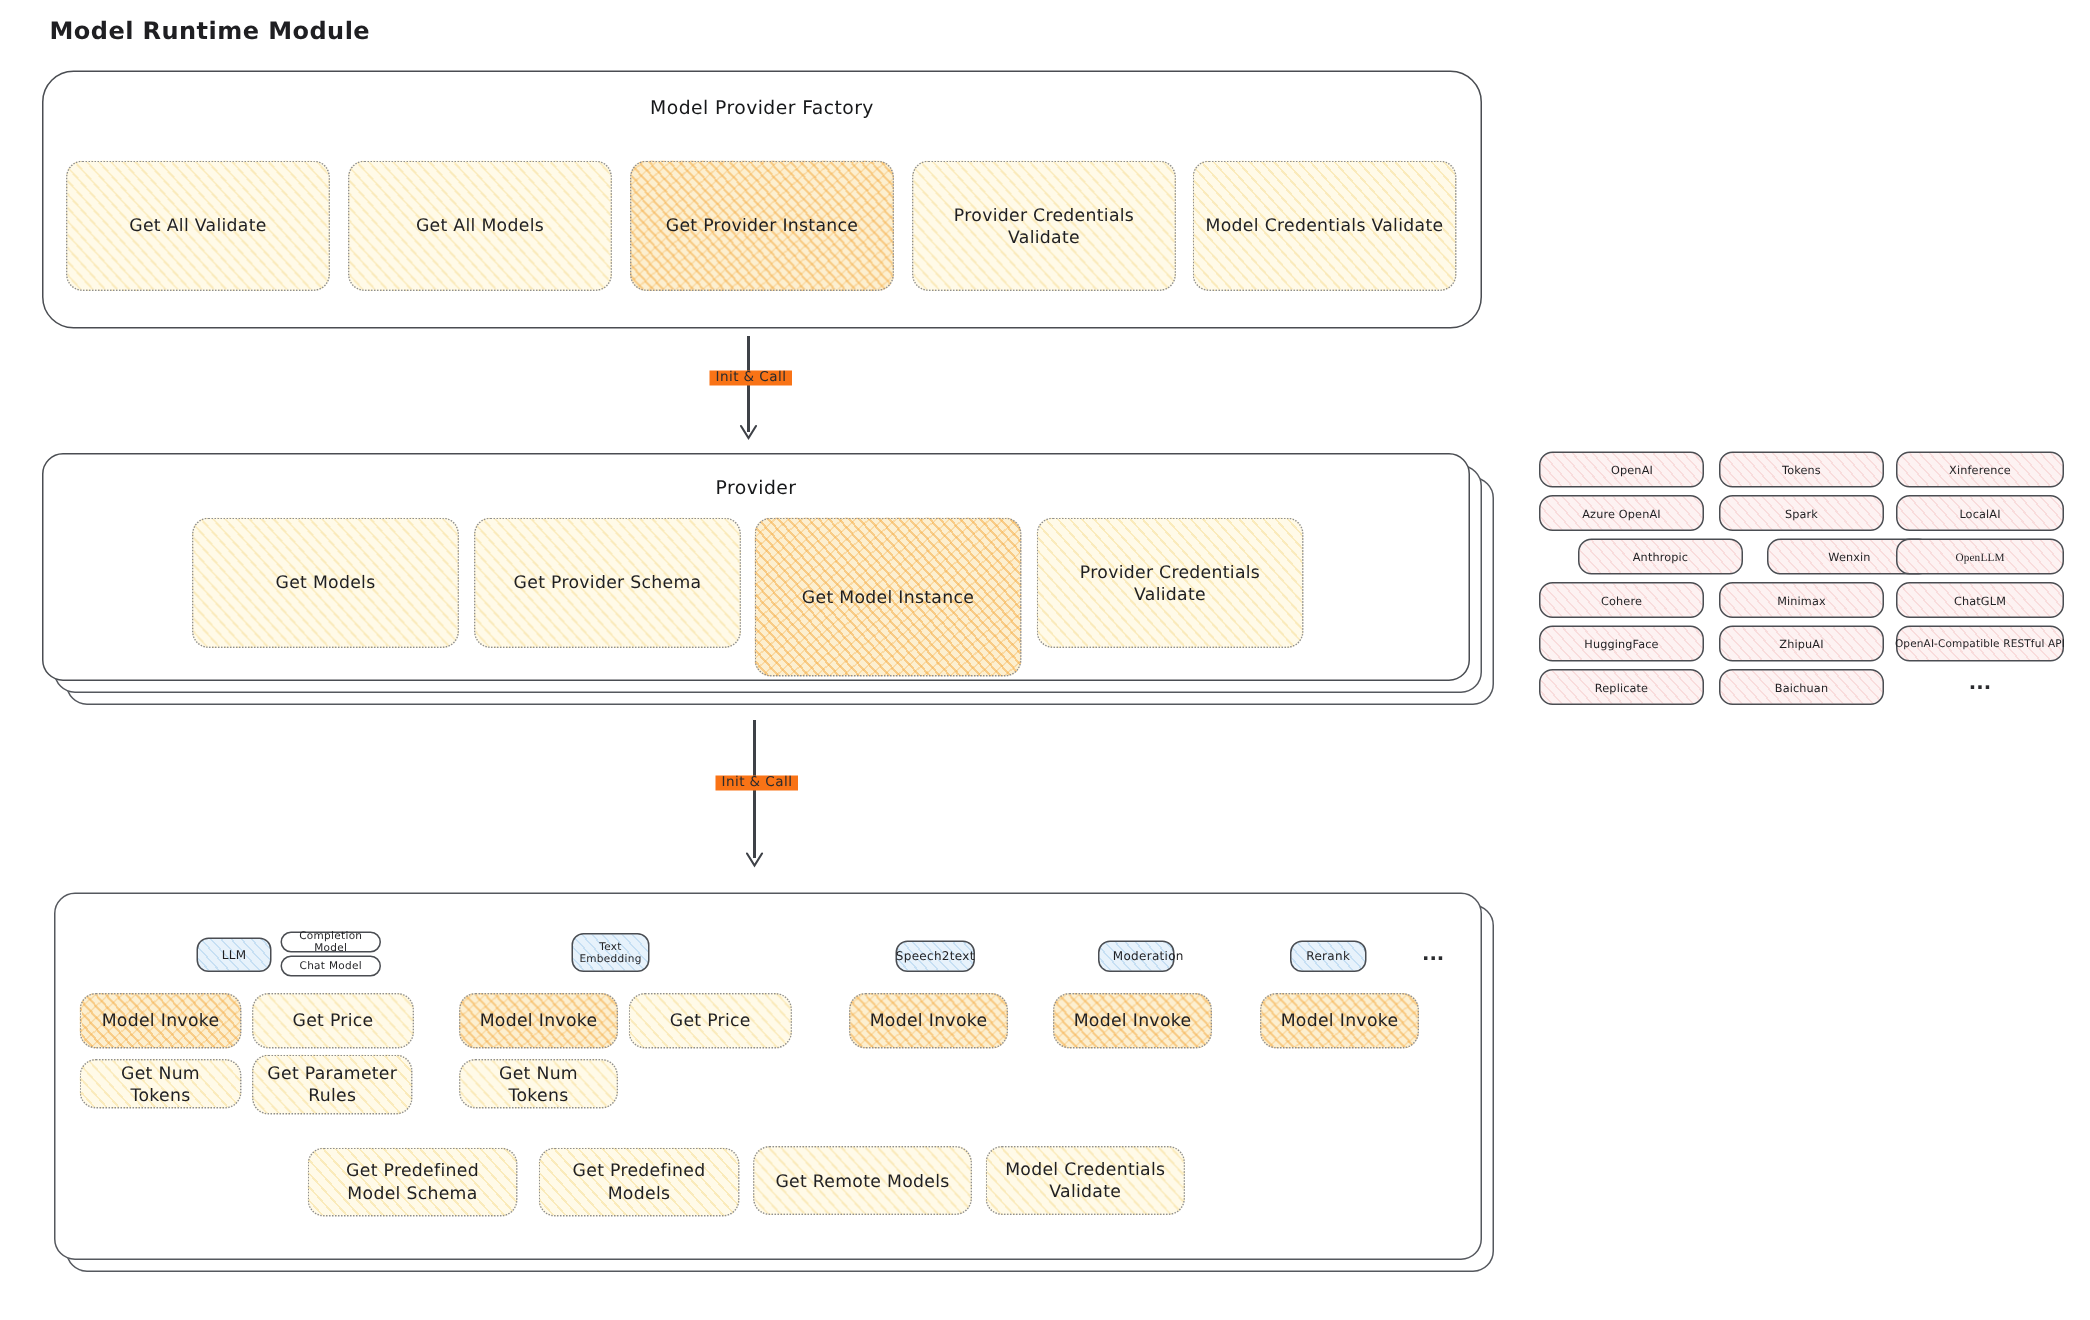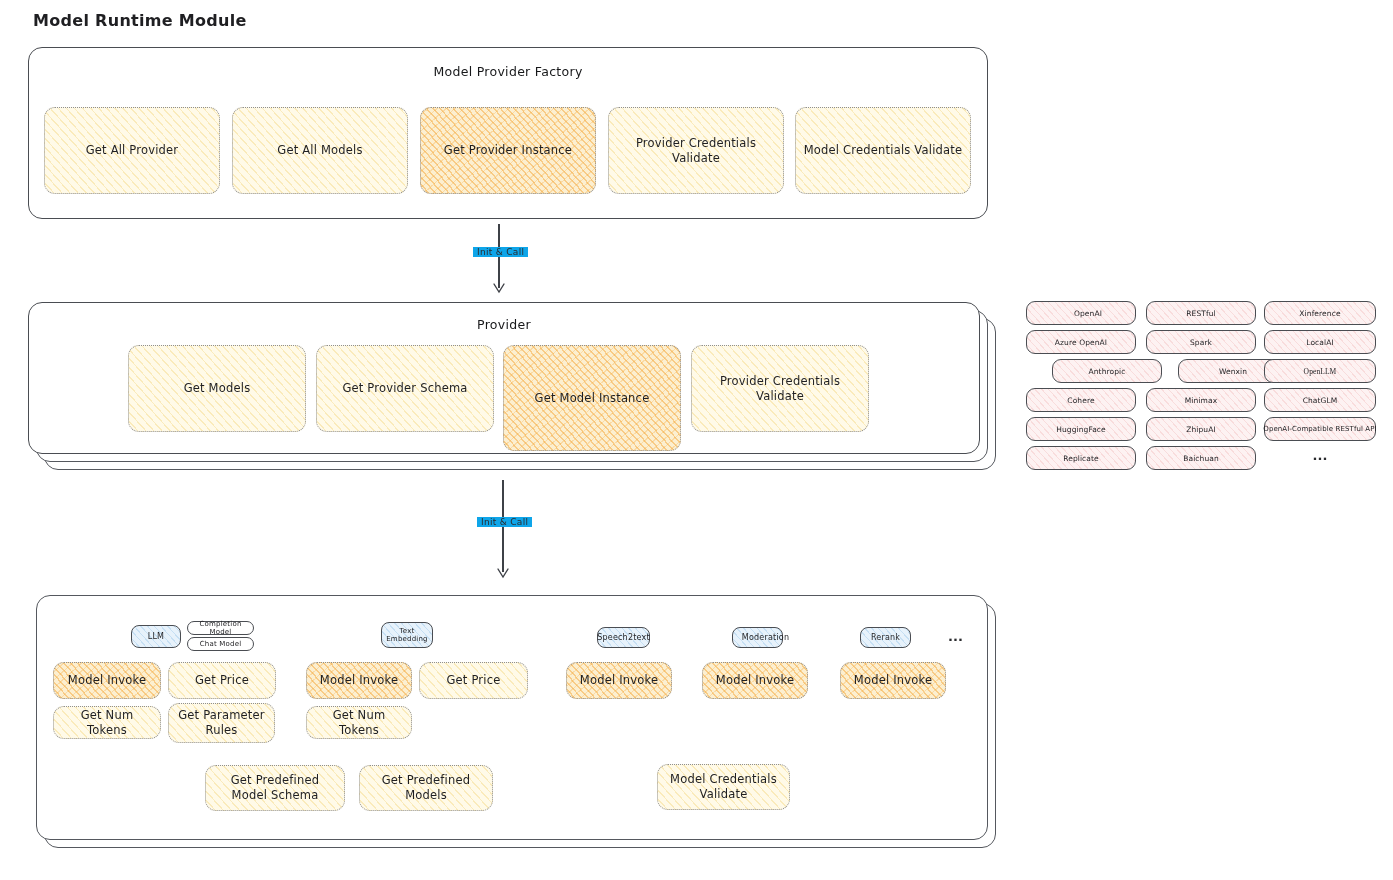--- a/index.html
+++ b/index.html
@@ -61,35 +61,35 @@
     background-color:#fdf2f2;
     background-image:repeating-linear-gradient(48deg, rgba(233,142,142,0.22) 0 1px, transparent 1px 5px);
     font-size:7.5px; letter-spacing:.1px; white-space:nowrap; padding:0 2px;
   }
 
   .ellipsis { font-size:13px; font-weight:600; color:#2a2b2e; }
 
   
   .arrow-line { width:1.5px; background:#3e4147; }
   .arrow-label {
-    background:#0ea5e9; padding:0 4px; font-size:9px; letter-spacing:.3px; color:#2a2b2e;
+    background:#f97316; padding:0 4px; font-size:9px; letter-spacing:.3px; color:#2a2b2e;
     white-space:nowrap;
   }
 </style>
 </head>
 <body>
 
 <div class="canvas">
 
   <div class="abs page-title" style="left:33px; top:11px;">Model Runtime Module</div>
 
-  <div class="abs container" style="left:28px; top:47px; width:960px; height:172px;">
+  <div class="abs container" style="left:28px; top:47px; width:960px; height:172px;border-radius:21px;">
     <div class="abs container-title" style="top:16px;">Model Provider Factory</div>
   </div>
-  <div class="abs op yellow" style="left:44px;  top:107px; width:176px; height:87px;">Get All Provider</div>
+  <div class="abs op yellow" style="left:44px;  top:107px; width:176px; height:87px;">Get All Validate</div>
   <div class="abs op yellow" style="left:232px; top:107px; width:176px; height:87px;">Get All Models</div>
   <div class="abs op orange" style="left:420px; top:107px; width:176px; height:87px;">Get Provider Instance</div>
   <div class="abs op yellow" style="left:608px; top:107px; width:176px; height:87px;">Provider Credentials Validate</div>
   <div class="abs op yellow" style="left:795px; top:107px; width:176px; height:87px;">Model Credentials Validate</div>
 
   <div class="abs arrow-line" style="left:498px; top:224px; height:64px;"></div>
   <svg class="abs" style="left:492px; top:282px;" width="14" height="12">
     <path d="M2 2 L7 10 L12 2" fill="none" stroke="#3e4147" stroke-width="1.4" stroke-linecap="round"></path>
   </svg>
   <div class="abs arrow-label" style="left:473px; top:247px;">Init &amp; Call</div>
@@ -104,21 +104,21 @@
   <div class="abs op orange" style="left:503px; top:345px; width:178px; height:106px;">Get Model Instance</div>
   <div class="abs op yellow" style="left:691px; top:345px; width:178px; height:87px;">Provider Credentials Validate</div>
 
   <div class="abs pill" style="left:1026px; top:301px; width:110px; height:24px;padding-left:16px;">OpenAI</div>
   <div class="abs pill" style="left:1026px; top:330px; width:110px; height:24px;">Azure OpenAI</div>
   <div class="abs pill" style="left:1052px; top:359px; width:110px; height:24px;">Anthropic</div>
   <div class="abs pill" style="left:1026px; top:388px; width:110px; height:24px;">Cohere</div>
   <div class="abs pill" style="left:1026px; top:417px; width:110px; height:24px;">HuggingFace</div>
   <div class="abs pill" style="left:1026px; top:446px; width:110px; height:24px;">Replicate</div>
 
-  <div class="abs pill" style="left:1146px; top:301px; width:110px; height:24px;">RESTful</div>
+  <div class="abs pill" style="left:1146px; top:301px; width:110px; height:24px;">Tokens</div>
   <div class="abs pill" style="left:1146px; top:330px; width:110px; height:24px;">Spark</div>
   <div class="abs pill" style="left:1146px; top:359px; width:110px; height:24px;margin-left:32px;">Wenxin</div>
   <div class="abs pill" style="left:1146px; top:388px; width:110px; height:24px;">Minimax</div>
   <div class="abs pill" style="left:1146px; top:417px; width:110px; height:24px;">ZhipuAI</div>
   <div class="abs pill" style="left:1146px; top:446px; width:110px; height:24px;">Baichuan</div>
 
   <div class="abs pill" style="left:1264px; top:301px; width:112px; height:24px;">Xinference</div>
   <div class="abs pill" style="left:1264px; top:330px; width:112px; height:24px;">LocalAI</div>
   <div class="abs pill" style="left:1264px; top:359px; width:112px; height:24px;font-family:Liberation Serif, serif;">OpenLLM</div>
   <div class="abs pill" style="left:1264px; top:388px; width:112px; height:24px;">ChatGLM</div>
@@ -150,15 +150,16 @@
   <div class="abs op orange" style="left:566px; top:662px; width:106px; height:37px;">Model Invoke</div>
   <div class="abs op orange" style="left:702px; top:662px; width:106px; height:37px;">Model Invoke</div>
   <div class="abs op orange" style="left:840px; top:662px; width:106px; height:37px;">Model Invoke</div>
 
   <div class="abs op yellow" style="left:53px;  top:706px; width:108px; height:33px;">Get Num Tokens</div>
   <div class="abs op yellow" style="left:168px; top:703px; width:107px; height:40px;">Get Parameter Rules</div>
   <div class="abs op yellow" style="left:306px; top:706px; width:106px; height:33px;">Get Num Tokens</div>
 
   <div class="abs op yellow" style="left:205px; top:765px; width:140px; height:46px;">Get Predefined Model Schema</div>
   <div class="abs op yellow" style="left:359px; top:765px; width:134px; height:46px;">Get Predefined Models</div>
+  <div class="abs op yellow" style="left:502px; top:764px; width:146px; height:46px;">Get Remote Models</div>
   <div class="abs op yellow" style="left:657px; top:764px; width:133px; height:46px;">Model Credentials Validate</div>
 
 </div>
 
 </body></html>

